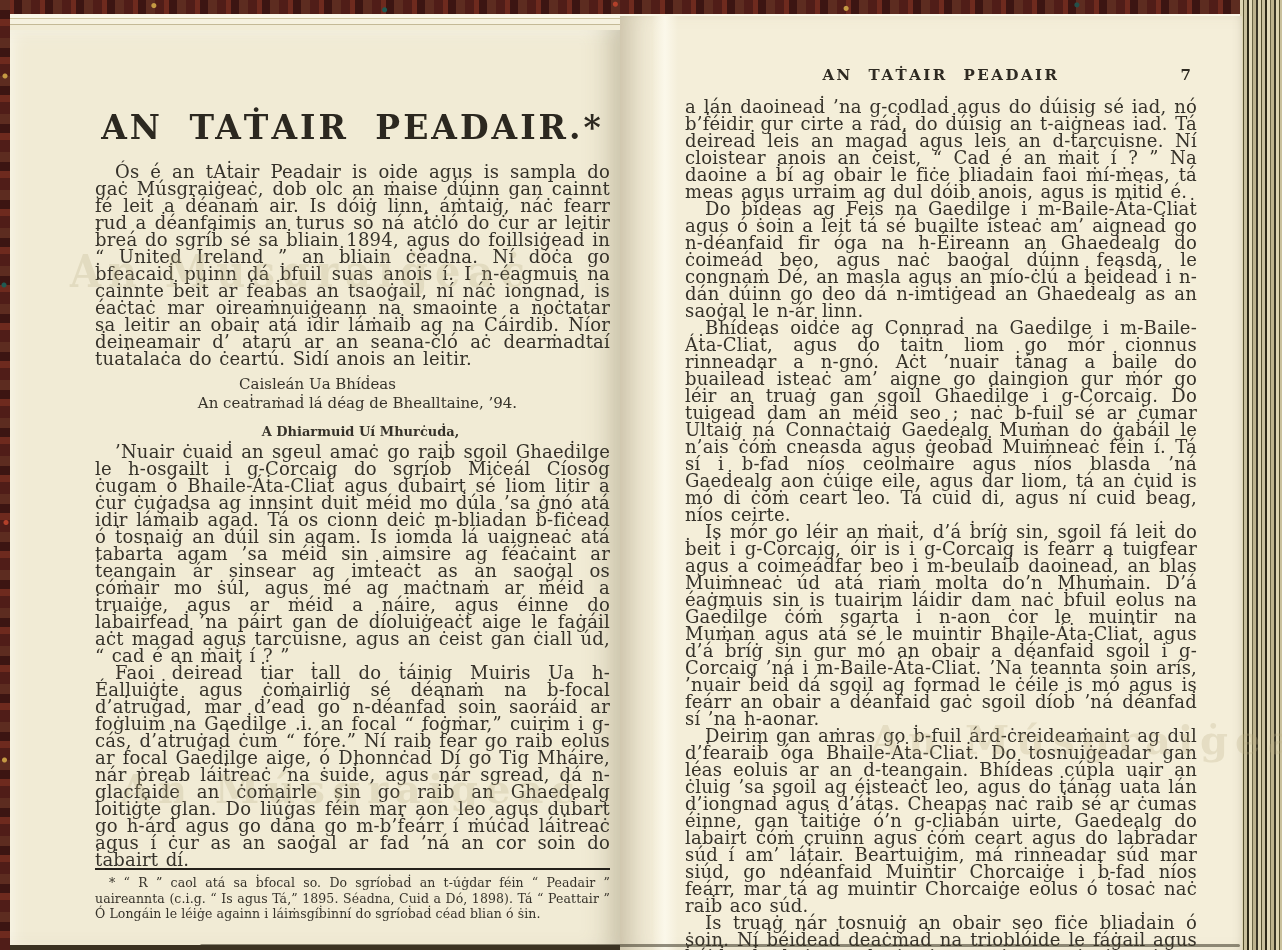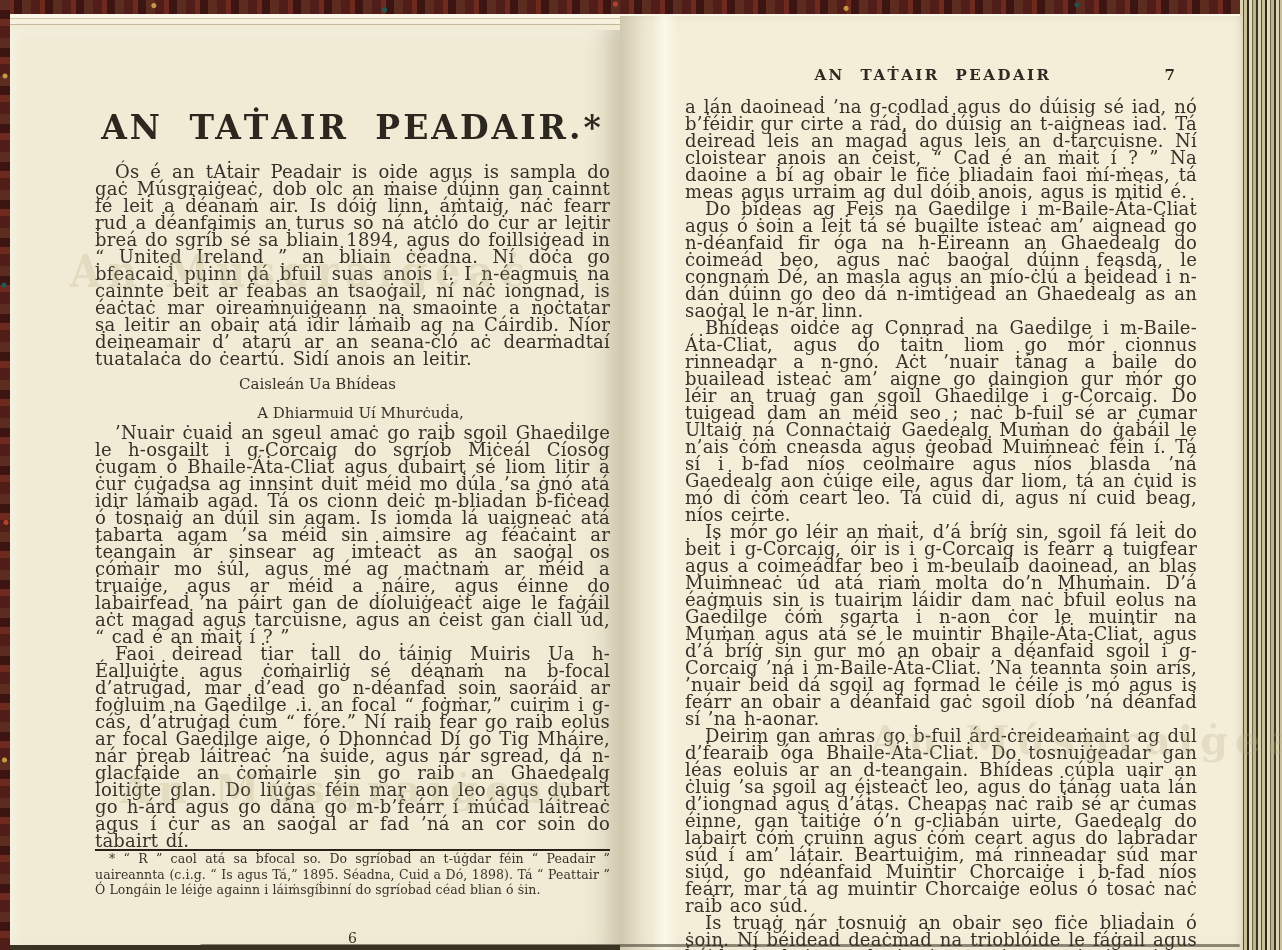--- a/index.html
+++ b/index.html
@@ -51,27 +51,27 @@
 
   .gtitle{margin:78px 0 16px 0;text-align:center;font-weight:bold;font-size:33px;
     letter-spacing:3px;word-spacing:12px;color:#2c2820;}
   .gbody{margin:0;font-size:18px;line-height:17px;text-align:justify;
     letter-spacing:.2px;word-spacing:1.5px;text-indent:20px;}
   .gbody.noindent{text-indent:0;}
   .sig{font-size:15px;line-height:19px;}
   .sig1{text-align:center;padding-right:70px;}
   .sig2{text-align:center;padding-left:100px;}
   .sig3{text-align:center;padding-left:10px;}
-  .salutation{margin:10px 0 2px 16px;font-size:15px;line-height:18px;}
+  .salutation{margin:10px 0 2px 16px;font-size:13px;line-height:18px;font-weight:bold;}
 
-  .footnote{margin-top:auto;margin-bottom:32px;border-top:2.5px solid #24201a;
+  .footnote{margin-top:auto;margin-bottom:32px;border-top:2.5px solid #24201a;padding-top:5px;
     font-size:12.5px;line-height:15.5px;text-align:justify;text-indent:14px;letter-spacing:.1px;}
   .pagenum-left{text-align:center;font-size:14px;margin-bottom:60px;}
 
-  .running-header{position:relative;margin:50px 16px 14px 0;text-align:center;font-size:15px;
+  .running-header{position:relative;margin:50px 0 14px 0;text-align:center;font-size:15px;
     font-weight:bold;letter-spacing:2.5px;word-spacing:8px;color:#2e2a22;}
   .running-header .pn{position:absolute;right:6px;top:0;font-weight:bold;letter-spacing:0;}
 
   .wm{position:absolute;z-index:6;font-weight:bold;font-size:40px;letter-spacing:7px;
     color:rgba(186,175,132,.26);white-space:nowrap;pointer-events:none;}
   .wm-l1{left:60px;top:218px;transform:scaleY(1.1);}
   .wm-l2{left:110px;top:735px;}
   .wm-r1{left:250px;top:700px;}
 
   .spacer-s{height:8px;flex:none;}
@@ -90,20 +90,21 @@
     <div class="wm wm-l1">An Músgraiġeaċ</div>
     <div class="wm wm-l2">An Músgraiġeaċ</div>
 
     <div class="content-left">
       <h1 class="gtitle">AN TAṪAIR PEADAIR.*</h1>
 
       <p class="gbody">Ós é an tAṫair Peadair is oide agus is sampla do gaċ Músgraiġeaċ, dob olc an ṁaise ḋúinn gan cainnt fé leiṫ a ḋéanaṁ air.  Is dóiġ linn, áṁṫaiġ, náċ fearr rud a ḋéanfaimis an turus so ná aṫċló do ċur ar leitir ḃreá do sgríḃ sé sa ḃliain 1894, agus do foillsiġeaḋ in “ United Ireland ” an ḃliain ċéadna.  Ní dóċa go ḃfeacaiḋ puinn dá ḃfuil suas anois í.  I n-éagmuis na cainnte ḃeiṫ ar ḟeaḃas an tsaoġail, ní náċ iongnaḋ, is éaċtaċ mar oireaṁnuiġeann na smaointe a noċtatar sa leitir an obair atá idir láṁaiḃ ag na Cáirdiḃ.  Níor ḋeineamair d’ aṫarú ar an seana-ċló aċ dearṁadtaí tuaṫalaċa do ċeartú.  Sidí anois an leitir.</p>
 
       <div class="spacer-s"></div>
       <div class="sig sig1">Caisleán Ua Bhíḋeas</div>
+      <div class="sig sig3">An ceaṫraṁaḋ lá déag de Bhealltaine, ’94.</div>
 
       <p class="salutation">A Dhiarmuid Uí Mhurċuḋa,</p>
 
       <p class="gbody">’Nuair ċuaiḋ an sgeul amaċ go raiḃ sgoil Ghaeḋilge le h-osgailt i g-Corcaig do sgríoḃ Miċeál Cíosóg ċugam ó Bhaile-Áṫa-Cliaṫ agus duḃairt sé liom litir a ċur ċuġadsa ag innsint duit méid mo ḋúla ’sa ġnó atá idir láṁaiḃ agad.  Tá os cionn deiċ m-bliaḋan ḃ-fiċead ó ṫosnaiġ an dúil sin agam.  Is iomḋa lá uaigneaċ atá tabarṫa agam ’sa méid sin aimsire ag féaċaint ar ṫeangain ár sinsear ag imṫeaċt as an saoġal os cóṁair mo ṡúl, agus mé ag maċtnaṁ ar ṁéid a ṫruaiġe, agus ar ṁéid a náire, agus éinne do laḃairfeaḋ ’na páirt gan de ḋíoluiġeaċt aige le faġáil aċt magaḋ agus tarcuisne, agus an ċeist gan ċiall úd, “ cad é an ṁaiṫ í ? ”</p>
       <p class="gbody">Faoi ḋeireaḋ ṫiar ṫall do ṫáinig Muiris Ua h-Éalluiġṫe agus ċoṁairliġ sé déanaṁ na ḃ-focal d’aṫruġaḋ, mar ḋ’eaḋ go n-déanfaḋ soin saoráid ar foġluim na Gaeḋilge .i. an focal “ foġṁar,” cuirim i g-cás, d’aṫruġaḋ ċum “ fóre.”  Ní raiḃ fear go raiḃ eolus ar focal Gaeḋilge aige, ó Dhonnċaḋ Dí go Tig Mháire, nár ṗreab láiṫreaċ ’na ṡuiḋe, agus nár sgread, dá n-glacfaiḋe an ċoṁairle sin go raiḃ an Ghaeḋealg loitiġṫe glan.  Do liúġas féin mar aon leo agus duḃart go h-árd agus go dána go m-b’ḟeárr í ṁúċaḋ láiṫreaċ agus í ċur as an saoġal ar fad ’ná an cor soin do ṫaḃairt dí.</p>
 
       <div class="footnote">* “ R ”  caol atá sa ḃfocal so.  Do sgríoḃaḋ an t-úġdar féin “ Peadair ” uaireannta (c.i.g. “ Is agus Tá,” 1895.  Séadna, Cuid a Dó, 1898).  Tá “ Peattair ” Ó Longáin le léiġe againn i láiṁsgíḃinní do sgríoḃaḋ céad blian ó ṡin.</div>
       <div class="pagenum-left">6</div>
     </div>
   </div>

